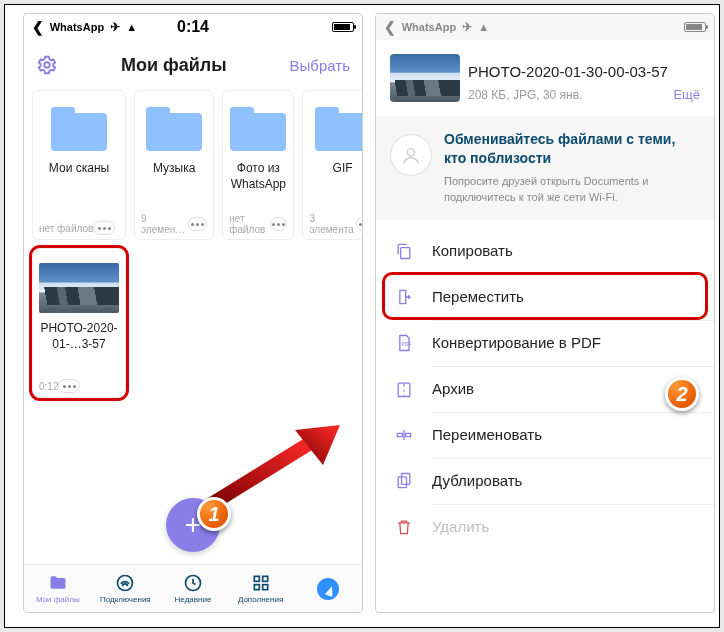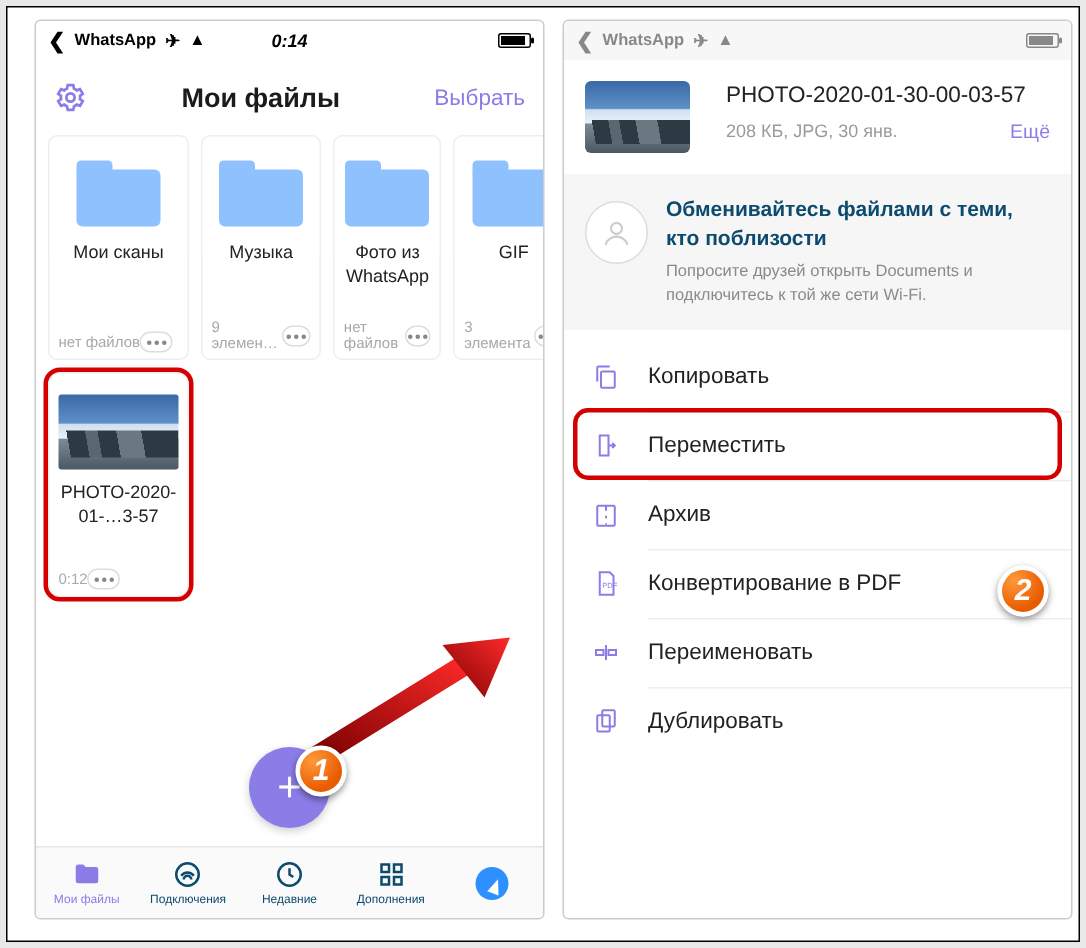--- a/index.html
+++ b/index.html
@@ -10,21 +10,21 @@
   .phone-left { left: 18px; }
   .phone-right { left: 370px; }
 
   
   .statusbar { height: 26px; display: flex; align-items: center; padding: 0 8px; font-size: 11px; font-weight: 600; position: relative; }
   .statusbar.dim { color: #888; background: #f7f7f7; }
   .sb-left { display: flex; align-items: center; gap: 4px; }
   .sb-back { font-size: 14px; font-weight: 700; margin-right: 2px; }
   .sb-airplane { font-size: 12px; margin: 0 2px; }
   .sb-wifi { font-size: 11px; }
-  .sb-time { position: absolute; left: 50%; transform: translateX(-50%); font-size: 12px; font-style: italic; }
+  .sb-time { position: absolute; left: 50%; transform: translateX(-50%); font-size: 16px; }
   .sb-batt { margin-left: auto; width: 22px; height: 10px; border: 1px solid currentColor; border-radius: 2px; position: relative; }
   .sb-batt::after { content:""; position:absolute; right:-3px; top:2px; width:2px; height:4px; background: currentColor; border-radius:1px;}
   .sb-batt i { display:block; position:absolute; top:1px; bottom:1px; left:1px; width: 80%; background: currentColor; }
 
   
   .lheader { height: 50px; display: flex; align-items: center; justify-content: space-between; padding: 0 12px; }
   .gear { width: 22px; height: 22px; color: #8a7de8; }
   .ltitle { font-size: 18px; font-weight: 700; color: #1b1b1b; }
   .select-btn { font-size: 15px; color: #8a7de8; font-weight: 500; }
 
@@ -50,21 +50,21 @@
   
   .tabs { position:absolute; bottom:0; left:0; right:0; height:48px; border-top:1px solid #e5e5e5; display:flex; background:#fafafa; }
   .tab { flex:1; display:flex; flex-direction:column; align-items:center; justify-content:center; gap:2px; color:#0c4a6e; }
   .tab.active { color:#8a7de8; }
   .tab-ic { width:20px; height:20px; display:flex; align-items:center; justify-content:center; }
   .tab-lbl { font-size:8px; }
   .tab-compass { width:22px; height:22px; border-radius:50%; background:#2e8fff; position:relative; }
   .tab-compass::after { content:""; position:absolute; top:4px; left:10px; border:4px solid transparent; border-bottom:10px solid #fff; transform:rotate(20deg); }
 
   
-  .rheader { display:flex; padding:14px 14px 8px; gap:24px; align-items:flex-start; }
+  .rheader { display:flex; padding:14px 14px 8px; gap:8px; align-items:flex-end; }
   .rthumb { width:70px; height:48px; border-radius:4px; overflow:hidden; flex-shrink:0; background: linear-gradient(to bottom, #3a6aa6 0%, #5e8fc7 38%, #cfe0f0 40%, #e8f0f8 58%, #7b8a96 60%, #4a5862 100%); position:relative; }
   .rthumb::before { content:""; position:absolute; bottom:6px; left:0; right:0; height:16px; background: linear-gradient(80deg, transparent 0 10%, #2d3a44 10% 25%, #5a6770 25% 35%, #2d3a44 35% 50%, #6b7882 50% 70%, #2d3a44 70% 100%); }
   .rinfo { flex:1; }
   .rname { font-size:15px; font-weight:400; color:#222; line-height:1.3; }
   .rmeta { font-size:12px; color:#9a9a9a; margin-top:6px; display:flex; justify-content:space-between; align-items:center; }
   .rmore { color:#8a7de8; font-weight:500; font-size:13px; }
 
   .share-box { background:#f6f6f6; padding:14px 14px 14px 14px; display:flex; gap:12px; margin: 6px 0 8px; }
   .avatar-circle { width:42px; height:42px; border-radius:50%; border:1px solid #ddd; background:#fff; display:flex; align-items:center; justify-content:center; color:#ccc; flex-shrink:0; margin-top:4px; }
   .avatar-circle svg { width:22px; height:22px; }
@@ -288,51 +288,59 @@
         <span class="action-ic">
             <svg viewBox="0 0 24 24" fill="none" stroke="currentColor" stroke-width="1.6">
               <path d="M7 4h7v16H7zM14 12h5m-2-2 2 2-2 2"></path>
             </svg>
           </span>
         <span>Переместить</span>
       </div>
       <div class="action-row">
         <span class="action-ic">
             <svg viewBox="0 0 24 24" fill="none" stroke="currentColor" stroke-width="1.6">
+              <path d="M7 3h8l3 3v15H7z"></path>
+              <text x="9" y="16" font-size="6" fill="currentColor" stroke="none">PDF</text>
+            </svg>
+          </span>
+        <span>Конвертирование в PDF</span>
+      </div>
+      <div class="action-row">
+        <span class="action-ic">
+            <svg viewBox="0 0 24 24" fill="none" stroke="currentColor" stroke-width="1.6">
               <rect x="5" y="5" width="14" height="16" rx="1"></rect>
               <path d="M12 5v4m0 4v2m0 4v1"></path>
             </svg>
           </span>
         <span>Архив</span>
       </div>
       <div class="action-row">
         <span class="action-ic">
             <svg viewBox="0 0 24 24" fill="none" stroke="currentColor" stroke-width="1.6">
-              <path d="M7 3h8l3 3v15H7z"></path>
-              <text x="9" y="16" font-size="6" fill="currentColor" stroke="none">PDF</text>
-            </svg>
-          </span>
-        <span>Конвертирование в PDF</span>
-      </div>
-      <div class="action-row">
-        <span class="action-ic">
-            <svg viewBox="0 0 24 24" fill="none" stroke="currentColor" stroke-width="1.6">
               <path d="M4 10h6v4H4zM14 10h6v4h-6zM12 6v12"></path>
             </svg>
           </span>
         <span>Переименовать</span>
       </div>
       <div class="action-row">
         <span class="action-ic">
             <svg viewBox="0 0 24 24" fill="none" stroke="currentColor" stroke-width="1.6">
               <rect x="5" y="7" width="10" height="13" rx="1"></rect>
               <rect x="9" y="3" width="10" height="13" rx="1"></rect>
             </svg>
           </span>
         <span>Дублировать</span>
+      </div>
+      <div class="action-row danger">
+        <span class="action-ic">
+            <svg viewBox="0 0 24 24" fill="none" stroke="currentColor" stroke-width="1.6">
+              <path d="M5 7h14M9 7V5h6v2M7 7l1 13h8l1-13"></path>
+            </svg>
+          </span>
+        <span>Удалить</span>
       </div>
 
       <div class="action-hl" style="top:44px; left:6px; right:6px; height:48px;"></div>
     </div>
   </div>
 
   <svg class="arrow" style="left:190px; top:410px; width:160px; height:100px;" viewBox="0 0 160 100">
     <defs>
         <linearGradient id="ag" x1="0" y1="1" x2="1" y2="0">
           <stop offset="0" stop-color="#7a0000"></stop>

